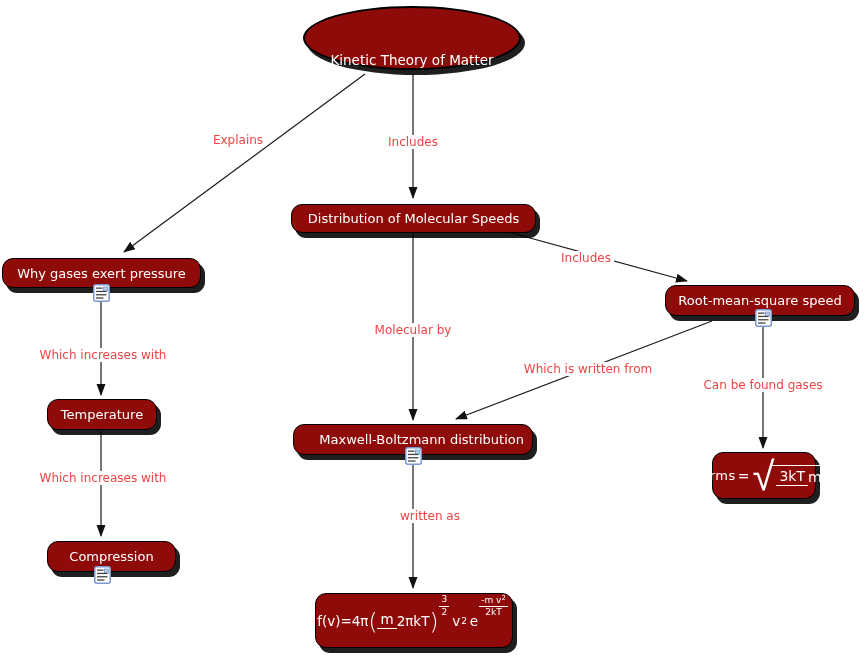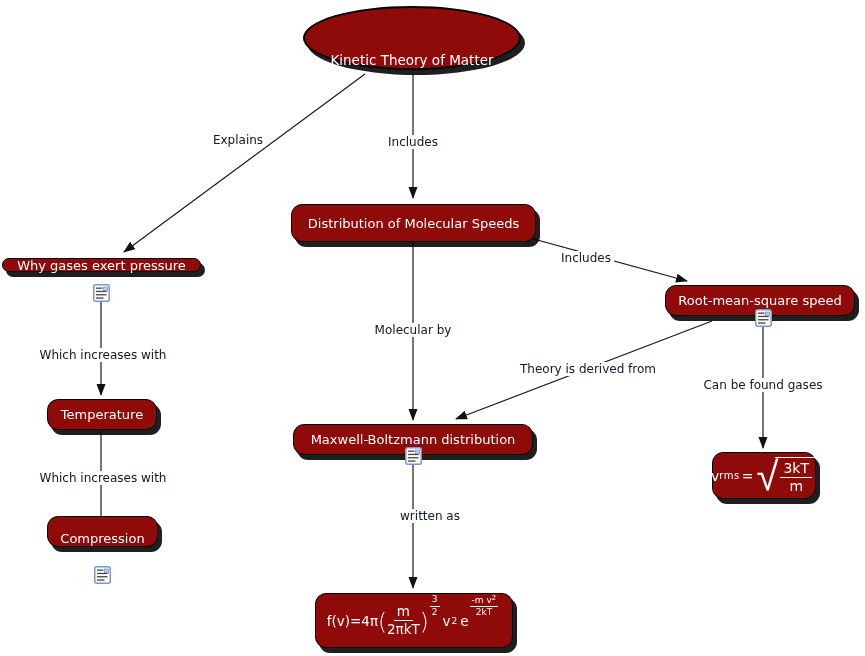--- a/index.html
+++ b/index.html
@@ -5,31 +5,31 @@
   html,body{margin:0;padding:0;background:#fff;}
   #map{position:relative;width:865px;height:656px;background:#ffffff;overflow:hidden;
        font-family:"DejaVu Sans","Liberation Sans",sans-serif;}
   #connectors{position:absolute;left:0;top:0;z-index:0;}
   .node{position:absolute;z-index:1;display:flex;align-items:center;justify-content:center;
         background:#8e0b09;border:1.5px solid #000;border-radius:11px;color:#fff;
         font-size:13px;box-shadow:4px 5px 0 rgba(0,0,0,0.88);box-sizing:border-box;
         padding:0 8px;white-space:nowrap;}
   .ellipse{border-radius:50%;border-width:2px;font-size:13.5px;}
   .label{position:absolute;z-index:2;transform:translate(-50%,-50%);background:#ffffff;
-         color:#0f172a;font-size:12px;padding:0 3px;white-space:nowrap;}
+         color:#ef4444;font-size:12px;padding:0 3px;white-space:nowrap;}
   .res-icon{position:absolute;z-index:3;width:17px;height:18px;display:block;}
   
   .frm{display:flex;align-items:center;}
-  .frac{display:inline-flex;flex-direction:column;align-items:center;line-height:1.1;}
+  .frac{display:inline-flex;flex-direction:row;align-items:center;line-height:1.1;}
   .frac .fnum{border-bottom:1.4px solid #fff;padding:0 3px 1px;}
   .frac .fden{padding-top:1px;}
   .sqrt{display:inline-flex;align-items:center;margin-left:3px;}
   .sqrt .rad{font-size:40px;font-weight:300;line-height:0.85;margin-right:-3px;}
   .sqrt .radicand{border-top:1.6px solid #fff;padding:2px 5px 0;}
-  .subsc{font-size:10px;vertical-align:-4px;letter-spacing:0.5px;margin-right:2px;}
+  .subsc{font-size:13px;vertical-align:-4px;letter-spacing:0.5px;margin-right:2px;}
   .bigparen{font-size:23px;font-weight:300;line-height:1;position:relative;top:2px;}
   .expfrac{display:inline-flex;flex-direction:column;align-items:center;font-size:9px;
            line-height:1.15;position:relative;top:-15px;margin:0 3px 0 1px;}
   .expfrac .fnum{border-bottom:1px solid #fff;padding:0 2px 1px;}
   .supsc{font-size:9px;vertical-align:6px;margin-left:1px;}
   .tinysup{font-size:7px;vertical-align:3px;}
   .vrms-frm{font-size:14px;}
   .fv-frm{font-size:13.5px;}
 </style>
 </head>
@@ -51,41 +51,41 @@
     <line x1="413" y1="232" x2="413" y2="420" stroke="#1a1a1a" stroke-width="1.2" marker-end="url(#arrow)"></line>
     <line x1="712" y1="321" x2="456" y2="419" stroke="#1a1a1a" stroke-width="1.2" marker-end="url(#arrow)"></line>
     <line x1="763" y1="326" x2="763" y2="448" stroke="#1a1a1a" stroke-width="1.2" marker-end="url(#arrow)"></line>
     <line x1="413" y1="464" x2="413" y2="588" stroke="#1a1a1a" stroke-width="1.2" marker-end="url(#arrow)"></line>
   </svg>
 
   <div class="node ellipse" style="left:303px;top:6px;width:218px;height:64px;align-items:flex-end;">
     <span>Kinetic Theory of Matter</span>
   </div>
 
-  <div class="node" style="left:291px;top:204px;width:245px;height:38px;">
+  <div class="node" style="left:291px;top:204px;width:245px;height:29px;">
     <span>Distribution of Molecular Speeds</span>
   </div>
 
-  <div class="node" style="left:2px;top:258px;width:199px;height:14px;">
+  <div class="node" style="left:2px;top:258px;width:199px;height:30px;">
     <span>Why gases exert pressure</span>
   </div>
 
   <div class="node" style="left:47px;top:399px;width:110px;height:31px;">
     <span>Temperature</span>
   </div>
 
   <div class="node" style="left:665px;top:285px;width:190px;height:31px;">
     <span>Root-mean-square speed</span>
   </div>
 
-  <div class="node" style="left:47px;top:516px;width:111px;height:31px;align-items:flex-end;">
+  <div class="node" style="left:47px;top:541px;width:129px;height:31px;">
     <span>Compression</span>
   </div>
 
-  <div class="node" style="left:293px;top:424px;width:240px;height:31px;">
+  <div class="node" style="left:293px;top:424px;width:240px;height:31px;justify-content:flex-end;">
     <span>Maxwell-Boltzmann distribution</span>
   </div>
 
   <div class="node" style="left:712px;top:452px;width:104px;height:47px;padding:0 6px;">
     <span class="frm vrms-frm">
       <span>v</span>
         <span class="subsc">rms</span>
         <span>=</span>
       <span class="sqrt">
         <span class="rad">√</span>
@@ -121,21 +121,21 @@
       </span>
     </span>
   </div>
 
   <span class="label" style="left:238px;top:140px;">Explains</span>
   <span class="label" style="left:413px;top:142px;">Includes</span>
   <span class="label" style="left:586px;top:258px;">Includes</span>
   <span class="label" style="left:103px;top:355px;">Which increases with</span>
   <span class="label" style="left:103px;top:478px;">Which increases with</span>
   <span class="label" style="left:413px;top:330px;">Molecular by</span>
-  <span class="label" style="left:588px;top:369px;">Theory is derived from</span>
+  <span class="label" style="left:588px;top:369px;">Which is written from</span>
   <span class="label" style="left:763px;top:385px;">Can be found gases</span>
   <span class="label" style="left:430px;top:516px;">written as</span>
 
   <svg class="res-icon" style="left:93px;top:284px;" viewBox="0 0 17 18">
     <rect x="0.75" y="0.75" width="15.5" height="16.5" rx="2" fill="#ffffff" stroke="#7a97cf" stroke-width="1.5"></rect>
     <rect x="3" y="3.5" width="6.5" height="1.3" fill="#444444"></rect>
     <rect x="10.5" y="3" width="4" height="4.2" fill="#b7cae8" stroke="#5f7fb5" stroke-width="0.6"></rect>
     <rect x="3" y="6.8" width="10.5" height="1.3" fill="#444444"></rect>
     <rect x="3" y="10.1" width="10.5" height="1.3" fill="#444444"></rect>
     <rect x="3" y="13.4" width="7.5" height="1.3" fill="#444444"></rect>

